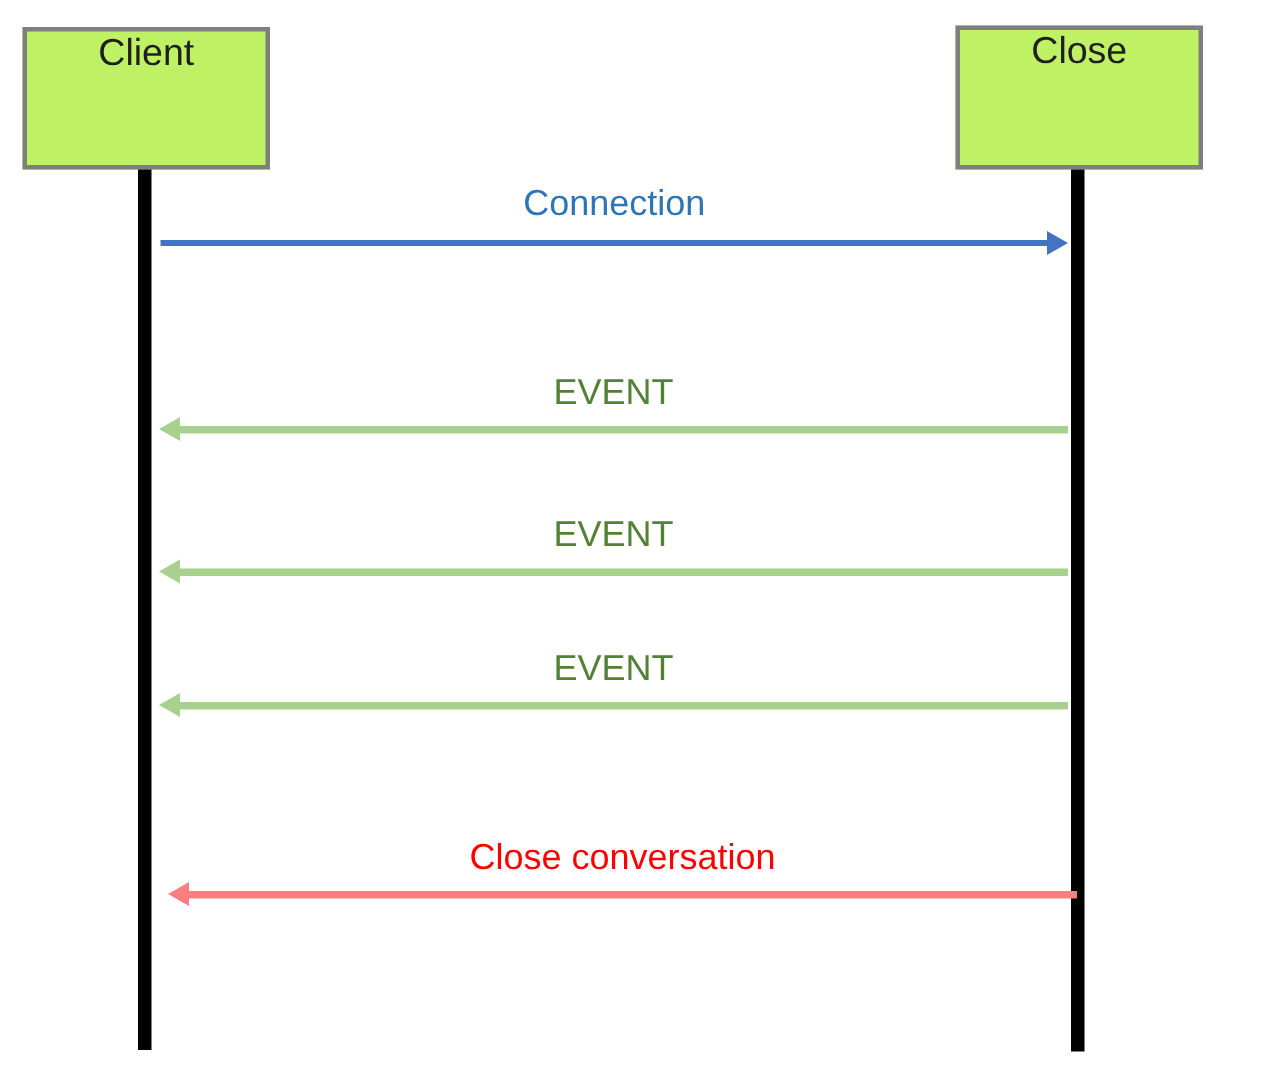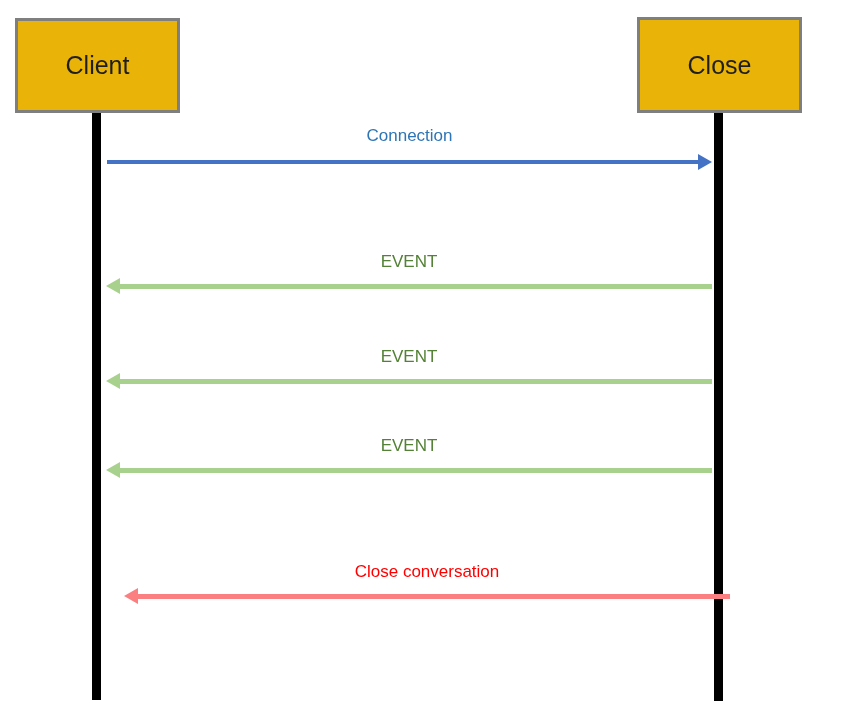--- a/index.html
+++ b/index.html
@@ -13,23 +13,22 @@
     width: 845px;
     height: 710px;
     background: var(--background, #ffffff);
     overflow: hidden;
   }
 
   
   .actor-box {
     position: absolute;
     border: 3px solid var(--actor-border, #7f7f7f);
-    background: #eab308;
+    background: #bef264;
     display: flex;
-    align-items: center;
     justify-content: center;
     box-sizing: border-box;
     font-size: 25px;
     color: var(--actor-text, #1f1f1f);
   }
   .actor-client { left: 15px; top: 18px; width: 165px; height: 95px; }
   .actor-server { left: 637px; top: 17px; width: 165px; height: 96px; }
 
   
   .lifeline {
@@ -41,21 +40,21 @@
   .lifeline-server { left: 714px; top: 113px; height: 588px; }
 
   
   .msg { position: absolute; }
   .msg-label {
     position: absolute;
     top: 0;
     left: 0;
     width: 100%;
     text-align: center;
-    font-size: 17px;
+    font-size: 24px;
     line-height: 28px;
     white-space: nowrap;
   }
   .arrow {
     position: absolute;
     left: 0;
     right: 0;
     height: 16px;
   }
   .arrow .line { position: absolute; top: 6px; }
@@ -74,21 +73,21 @@
   .arrow.dir-left .line { left: 12px; right: 0; height: 5px; }
   .arrow.dir-left .head { left: 0; border-right-width: 14px; border-right-style: solid; }
 
   
   .m0 { left: 107px; top: 122px; width: 605px; height: 50px; }
   .m0 .arrow { top: 32px; }
   .m1 { left: 106px; top: 248px; width: 606px; height: 48px; }
   .m2 { left: 106px; top: 343px; width: 606px; height: 48px; }
   .m3 { left: 106px; top: 432px; width: 606px; height: 48px; }
   .m1 .arrow, .m2 .arrow, .m3 .arrow, .m4 .arrow { top: 30px; }
-  .m4 { left: 124px; top: 558px; width: 606px; height: 48px; }
+  .m4 { left: 112px; top: 558px; width: 606px; height: 48px; }
 
   
   .m0 .msg-label { color: var(--connection-label, #2e75b6); }
   .m0 .line { background: var(--connection-arrow, #4472c4); }
   .m0 .head { border-left-color: var(--connection-arrow, #4472c4); }
 
   .msg-event .msg-label { color: var(--event-label, #538135); }
   .msg-event .line { background: var(--event-arrow, #a9d18e); }
   .msg-event .head { border-right-color: var(--event-arrow, #a9d18e); }
 

